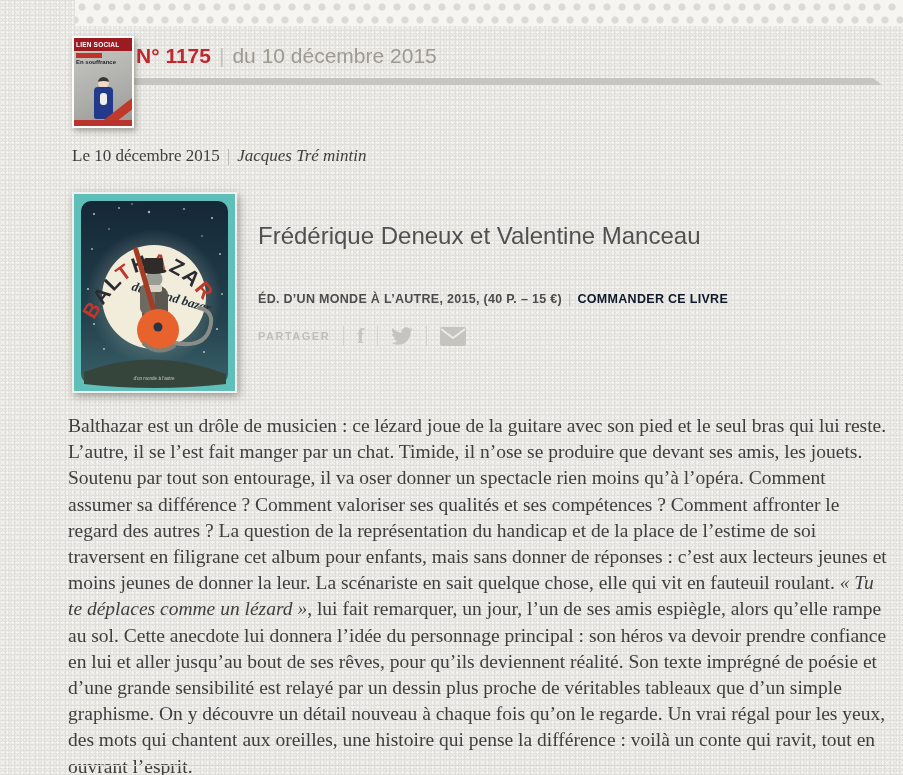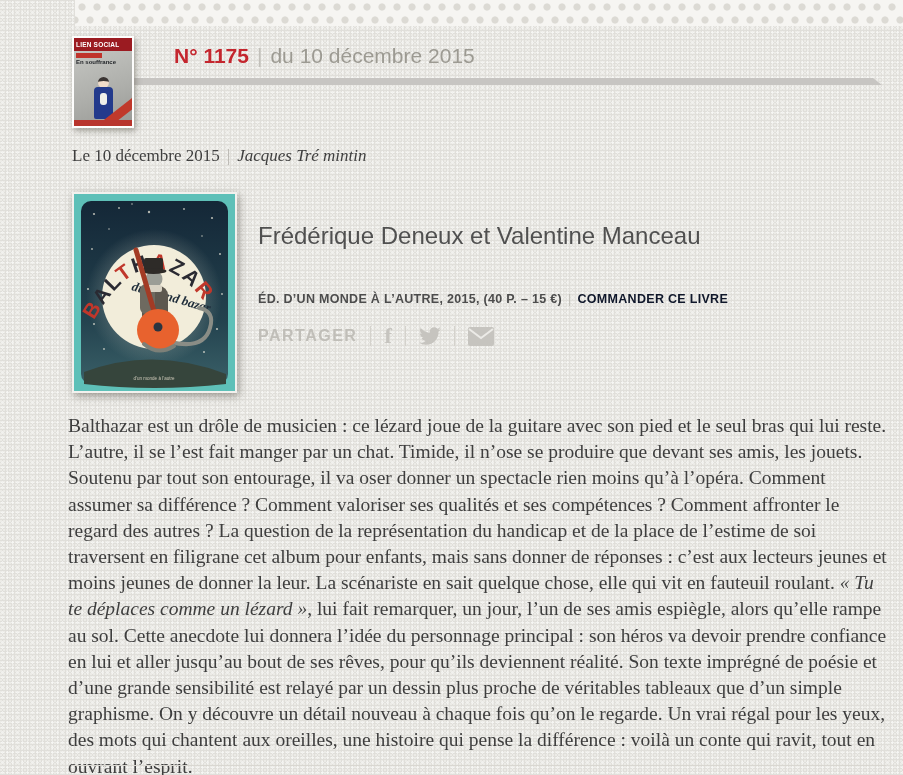--- a/index.html
+++ b/index.html
@@ -44,21 +44,21 @@
   .mag-redtag { position:absolute; top:2px; left:2px; width:26px; height:5px; background:#c0332b; }
   .mag-label { position:absolute; top:8px; left:2px; font-size:6px; font-weight:bold; color:#23262a; }
   .mag-head { position:absolute; top:26px; left:24px; width:11px; height:11px; border-radius:50%;
     background:#f0dbc9; border-top:4px solid #3a3432; }
   .mag-dress { position:absolute; top:36px; left:20px; width:19px; height:32px;
     background:#233a8c; border-radius:4px 4px 2px 2px; }
   .mag-bundle { position:absolute; top:42px; left:26px; width:7px; height:12px; background:#efefea; border-radius:3px; }
   .mag-bottom { position:absolute; bottom:0; left:0; right:0; height:6px; background:#b8342c; }
   .mag-ribbon { position:absolute; bottom:4px; right:-14px; width:48px; height:9px; background:#c0392b;
     transform:rotate(-38deg); }
-  .issue-line { position:absolute; top:44px; left:136px; font-size:21px; white-space:nowrap;padding-left:38px; }
+  .issue-line { position:absolute; top:44px; left:136px; font-size:21px; white-space:nowrap; }
   .issue-no { color:#c4262e; font-weight:bold; cursor:pointer; }
   .issue-sep { color:#c2c0ba; margin:0 8px; font-weight:300;}
   .issue-date { color:#9c9a92; }
   .section-title { position:absolute; top:96px; left:136px; font-size:18px; font-weight:600;
     color:#3d4851; letter-spacing:.4px; }
   
   .meta { position:absolute; top:146px; left:72px; font-size:17px; color:#3f3f3f;font-family:Liberation Serif, serif; }
   .meta .sep { color:#b6b4ae; margin:0 7px; }
   .meta .author { font-style:italic; }
   
@@ -69,21 +69,21 @@
     background:#5ec0b8;
   }
   .cover svg { display:block; }
   .book-info { position:absolute; top:6px; left:186px; right:0; }
   .book-title { font-size:24px; font-weight:bold; color:#3a3a3a; letter-spacing:.2px; }
   .book-authors { font-size:24px; font-weight:normal; color:#505050; margin-top:24px; }
   .pub-line { margin-top:42px; font-size:12.5px; font-weight:bold; color:#4c4c4c; letter-spacing:.3px; white-space:nowrap;}
   .pub-line .sep { color:#c2c0ba; font-weight:normal; margin:0 6px; }
   .order-link { color:#0f172a; text-decoration:none; cursor:pointer; }
   .share-row { margin-top:20px; display:flex; align-items:center; color:#c6c4bf; }
-  .share-label { font-size:16px; font-weight:bold; letter-spacing:1.5px; color:#c0beb8; }
+  .share-label { font-size:11px; font-weight:bold; letter-spacing:1.5px; color:#c0beb8; }
   .share-sep { width:1px; height:20px; background:#d4d2cc; margin:0 13px; }
   .share-icon { cursor:pointer; display:inline-flex; align-items:center; }
   .fb-glyph { font-family:"Liberation Serif", serif; font-size:22px; font-weight:bold; color:#c6c4bf; line-height:20px;}
   
   .review {
     position:absolute; top:413px; left:68px; width:820px;
     font-family:"Liberation Serif", serif; font-size:19.5px; line-height:26.2px; color:#3e3e3e;
   }
   .review .quote { font-style:italic; }
   .bottom-rule { position:absolute; top:765px; left:72px; right:17px; height:1px; background:#d9d7d1; }

